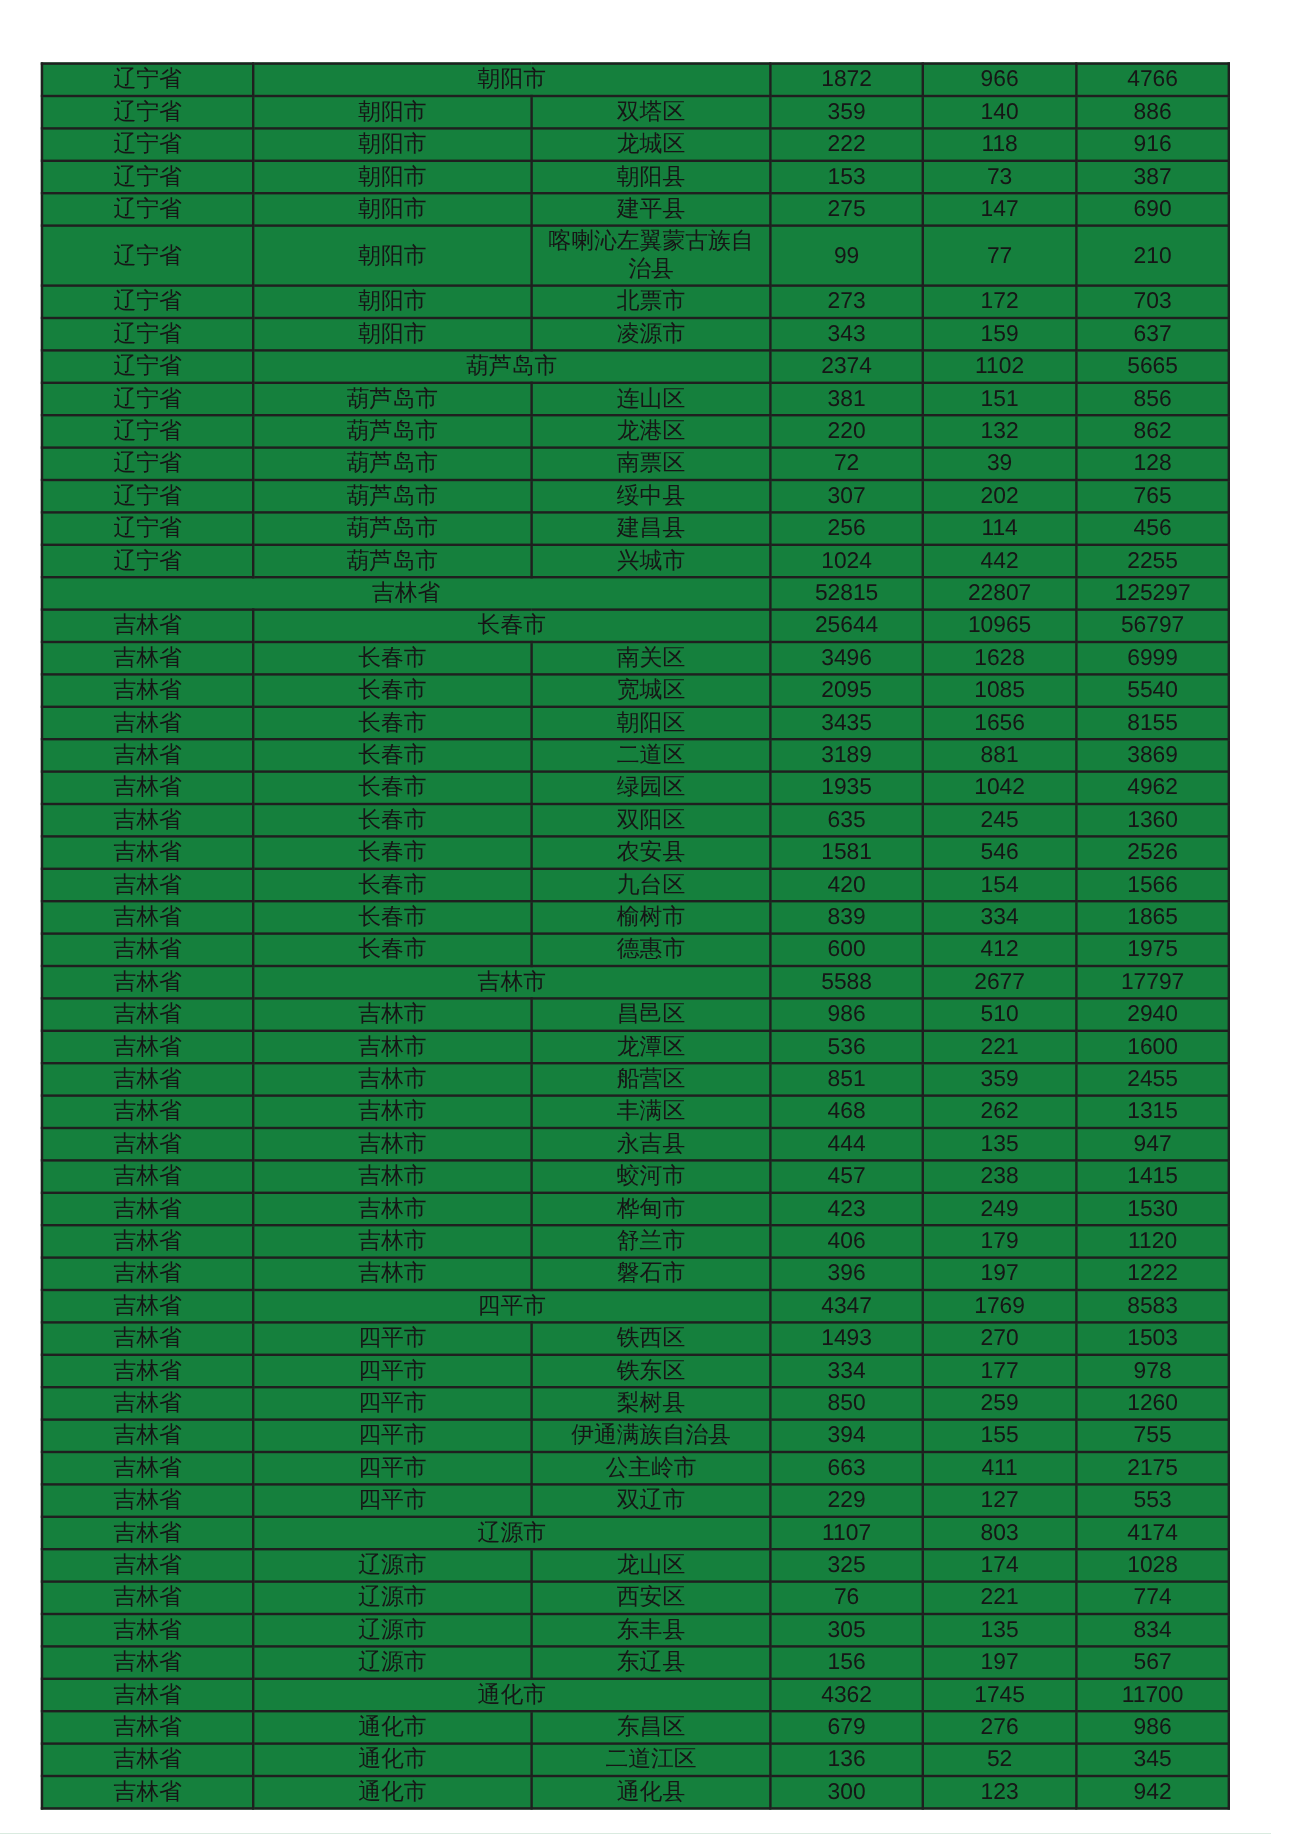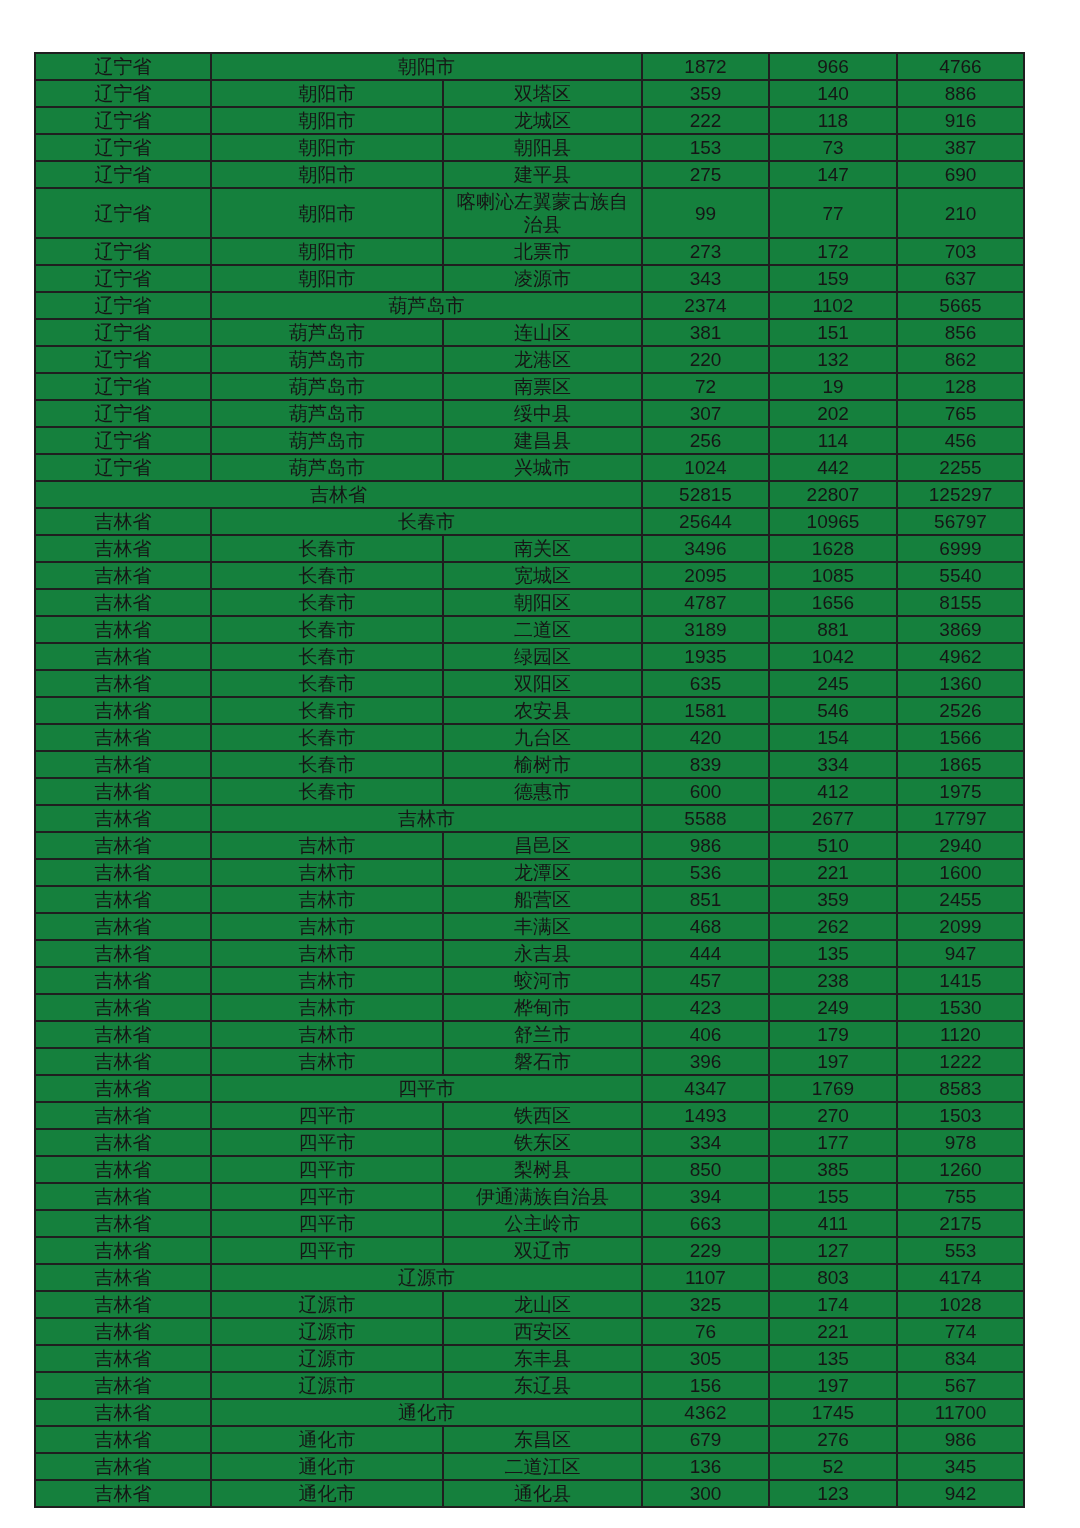--- a/index.html
+++ b/index.html
@@ -139,21 +139,21 @@
         <td>龙港区</td>
         <td>220</td>
         <td>132</td>
         <td>862</td>
       </tr>
       <tr>
         <td>辽宁省</td>
         <td>葫芦岛市</td>
         <td>南票区</td>
         <td>72</td>
-        <td>19</td>
+        <td>39</td>
         <td>128</td>
       </tr>
       <tr>
         <td>辽宁省</td>
         <td>葫芦岛市</td>
         <td>绥中县</td>
         <td>307</td>
         <td>202</td>
         <td>765</td>
       </tr>
@@ -199,21 +199,21 @@
         <td>长春市</td>
         <td>宽城区</td>
         <td>2095</td>
         <td>1085</td>
         <td>5540</td>
       </tr>
       <tr>
         <td>吉林省</td>
         <td>长春市</td>
         <td>朝阳区</td>
-        <td>4787</td>
+        <td>3435</td>
         <td>1656</td>
         <td>8155</td>
       </tr>
       <tr>
         <td>吉林省</td>
         <td>长春市</td>
         <td>二道区</td>
         <td>3189</td>
         <td>881</td>
         <td>3869</td>
@@ -296,21 +296,21 @@
         <td>851</td>
         <td>359</td>
         <td>2455</td>
       </tr>
       <tr>
         <td>吉林省</td>
         <td>吉林市</td>
         <td>丰满区</td>
         <td>468</td>
         <td>262</td>
-        <td>2099</td>
+        <td>1315</td>
       </tr>
       <tr>
         <td>吉林省</td>
         <td>吉林市</td>
         <td>永吉县</td>
         <td>444</td>
         <td>135</td>
         <td>947</td>
       </tr>
       <tr>
@@ -366,21 +366,21 @@
         <td>铁东区</td>
         <td>334</td>
         <td>177</td>
         <td>978</td>
       </tr>
       <tr>
         <td>吉林省</td>
         <td>四平市</td>
         <td>梨树县</td>
         <td>850</td>
-        <td>385</td>
+        <td>259</td>
         <td>1260</td>
       </tr>
       <tr>
         <td>吉林省</td>
         <td>四平市</td>
         <td>伊通满族自治县</td>
         <td>394</td>
         <td>155</td>
         <td>755</td>
       </tr>

